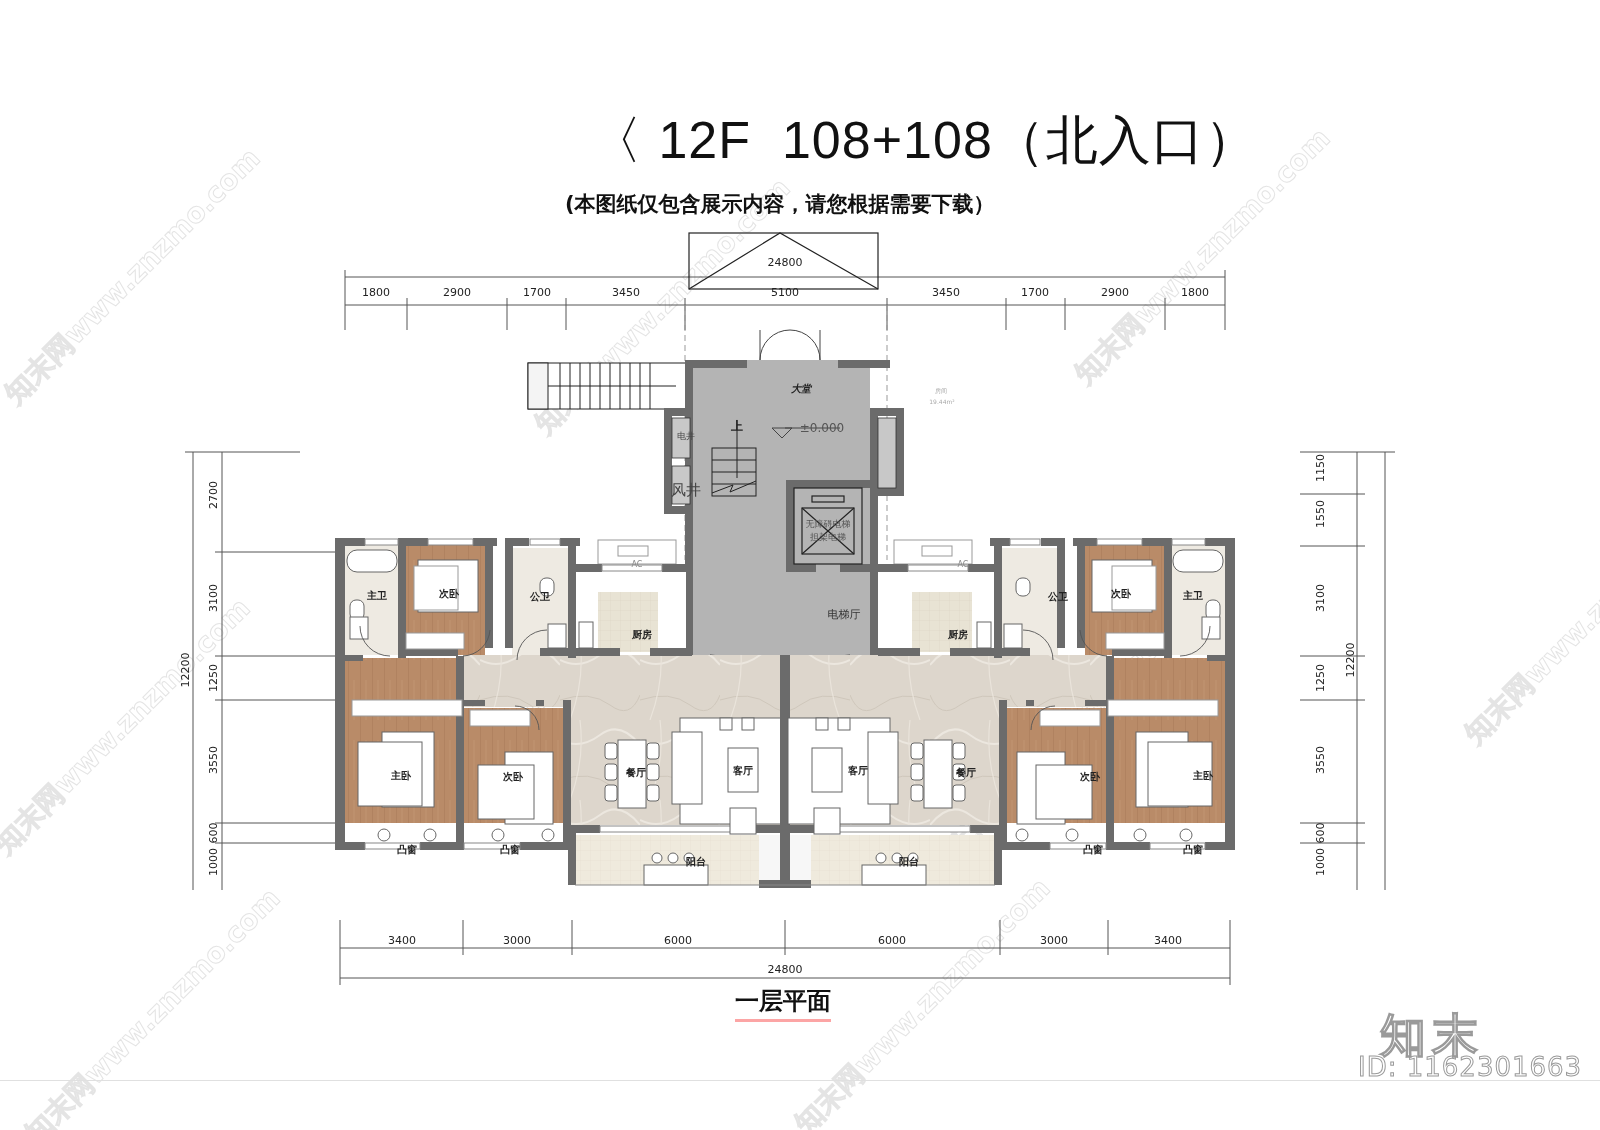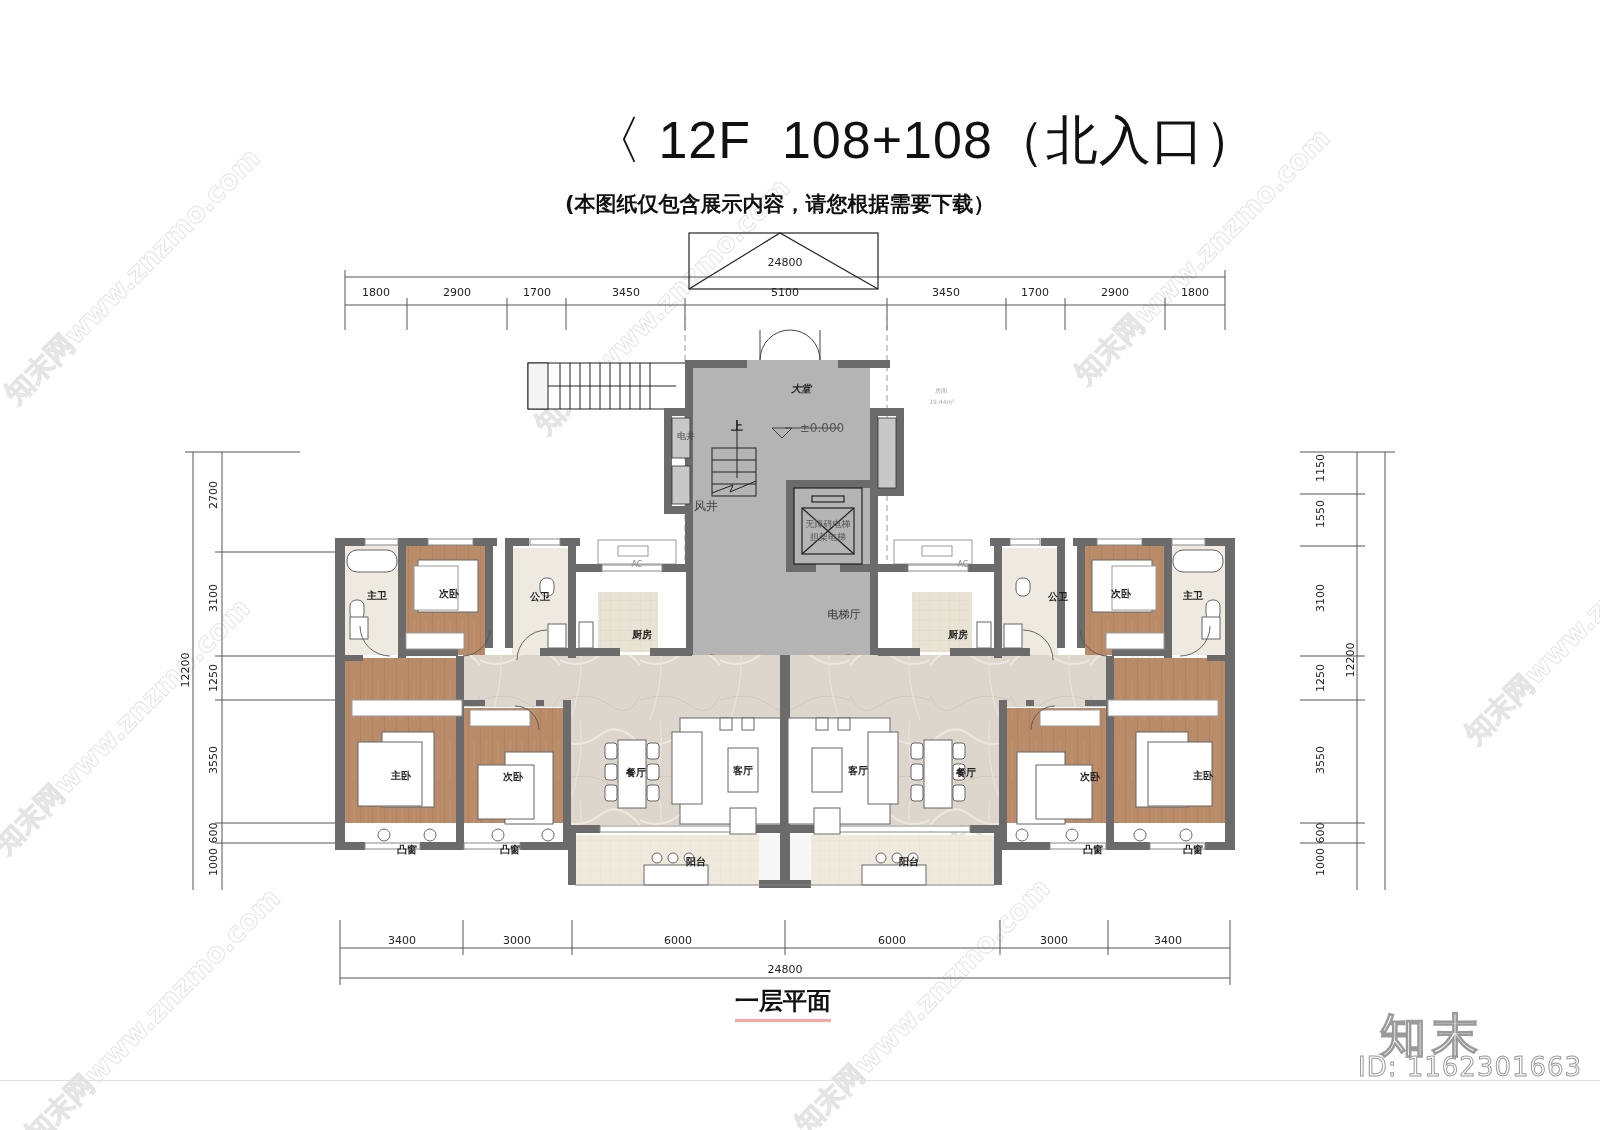--- a/index.html
+++ b/index.html
@@ -449,21 +449,21 @@
 <div class="abs vdim" style="left:1320px;top:760px;">3550</div>
 <div class="abs vdim" style="left:1320px;top:833px;">600</div>
 <div class="abs vdim" style="left:1320px;top:862px;">1000</div>
 
 <div class="abs room" style="left:801px;top:389px;font-style:italic;">大堂</div>
 <div class="abs room" style="left:737px;top:426px;font-size:12px;">上</div>
 <div class="abs room" style="left:822px;top:428px;font-size:12px;font-weight:normal;color:#555;">±0.000</div>
 <div class="abs room" style="left:844px;top:614px;font-weight:normal;font-size:11px;color:#333;">电梯厅</div>
 <div class="abs room" style="left:828px;top:531px;font-weight:normal;font-size:9px;color:#555;width:48px;white-space:normal;text-align:center;">无障碍电梯 担架电梯</div>
 <div class="abs room" style="left:686px;top:436px;font-weight:normal;font-size:9px;color:#444;">电井</div>
-<div class="abs room" style="left:706px;top:490px;font-weight:normal;font-size:12px;color:#444;margin-top:16px;">风井</div>
+<div class="abs room" style="left:686px;top:490px;font-weight:normal;font-size:15px;color:#444;">风井</div>
 <div class="abs room" style="left:941px;top:391px;font-weight:normal;font-size:6px;color:#aaa;">房间</div>
 <div class="abs room" style="left:942px;top:401px;font-weight:normal;font-size:6px;color:#aaa;">19.44m²</div>
 
 <div class="abs room" style="left:377px;top:596px;">主卫</div>
 <div class="abs room" style="left:449px;top:594px;">次卧</div>
 <div class="abs room" style="left:540px;top:597px;">公卫</div>
 <div class="abs room" style="left:642px;top:635px;">厨房</div>
 <div class="abs room" style="left:401px;top:776px;">主卧</div>
 <div class="abs room" style="left:513px;top:777px;">次卧</div>
 <div class="abs room" style="left:636px;top:773px;">餐厅</div>

